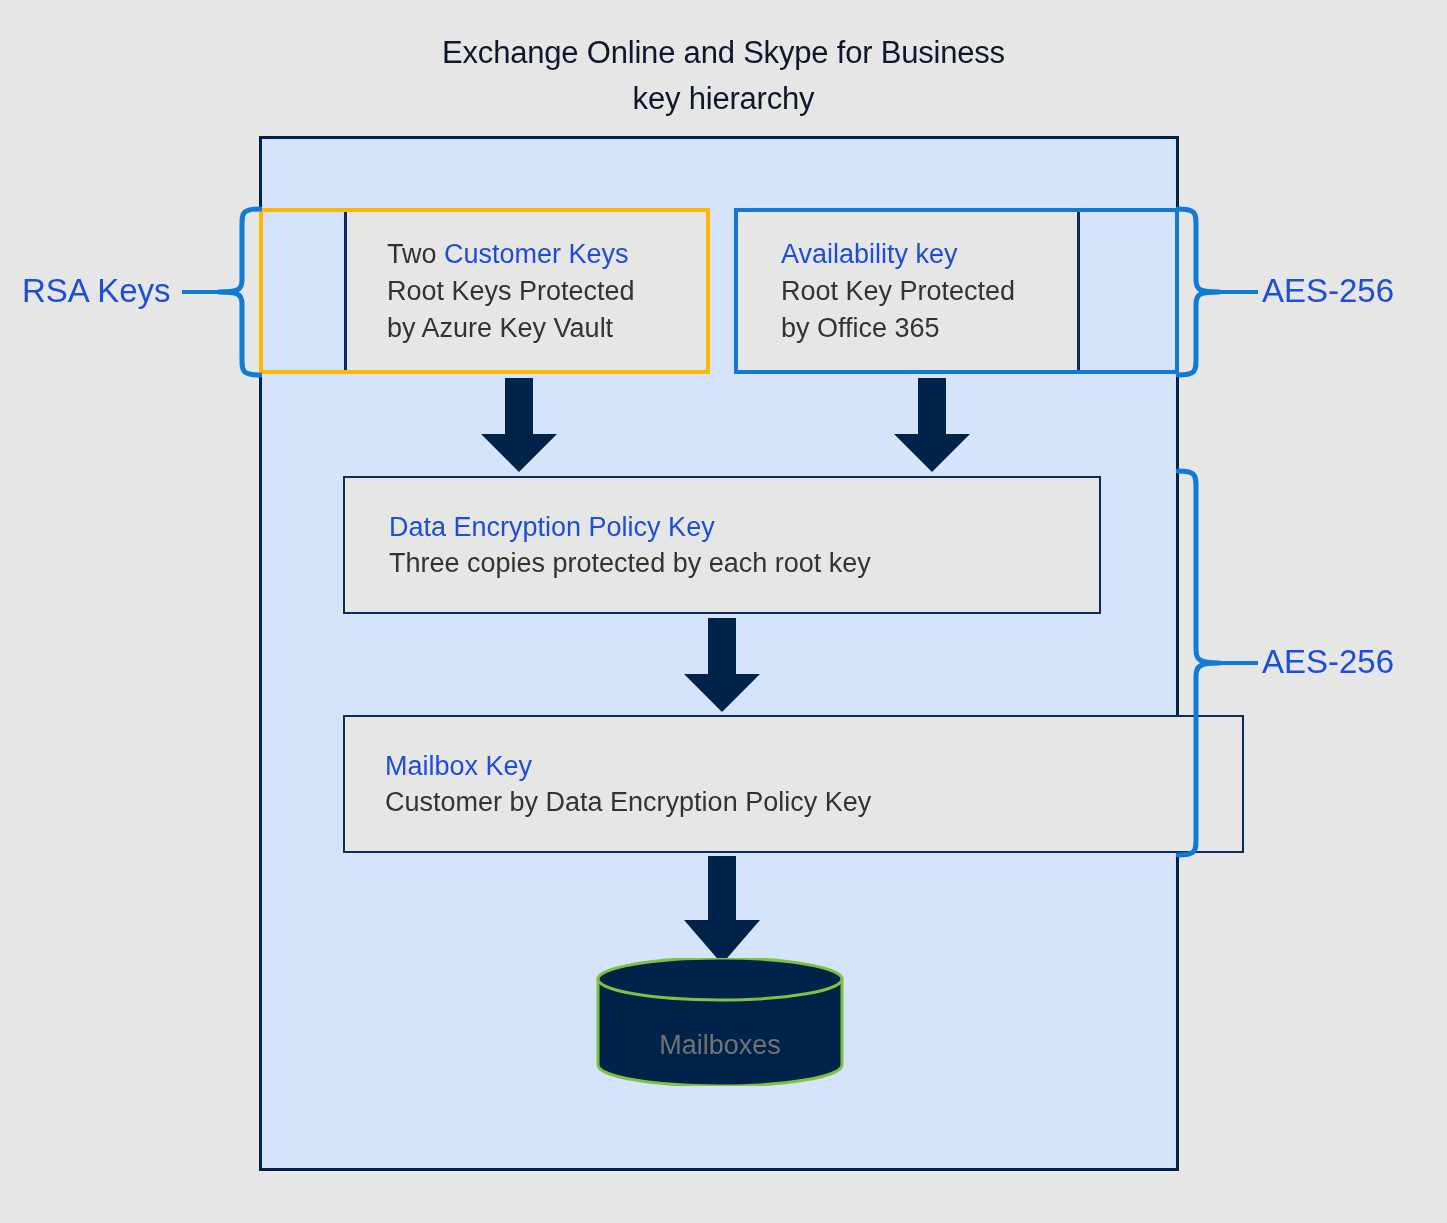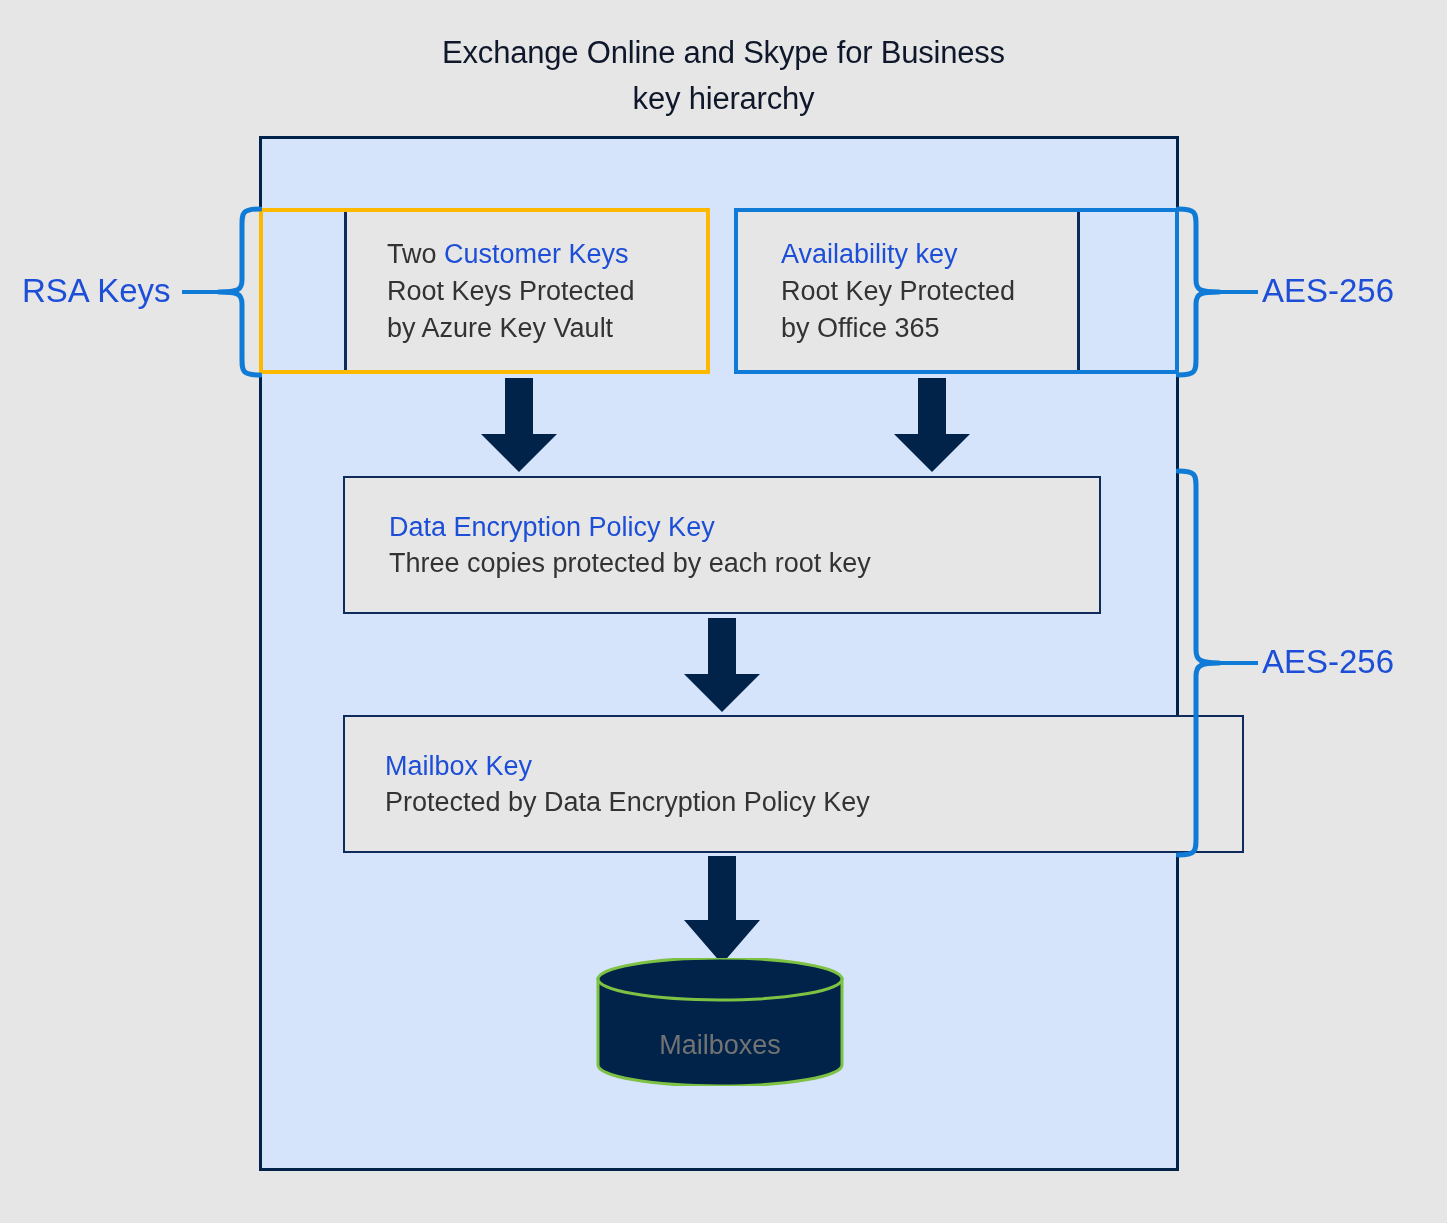--- a/index.html
+++ b/index.html
@@ -249,21 +249,21 @@
 
 <div class="arrow-down" id="arrow-depk-to-mailbox">
   <svg width="84" height="96" viewBox="0 0 84 96">
     <polygon points="28,0 56,0 56,56 80,56 42,94 4,56 28,56" fill="#012349"></polygon>
   </svg>
 </div>
 
 <div class="key-box" id="box-mailbox-key">
   <div class="kb-text">
     <div class="kb-accent">Mailbox Key</div>
-    <div>Protected by Data Encryption Policy Key</div>
+    <div>Customer by Data Encryption Policy Key</div>
   </div>
 </div>
 
 <div class="arrow-down" id="arrow-mailbox-to-db">
   <svg width="84" height="110" viewBox="0 0 84 110">
     <polygon points="28,0 56,0 56,64 80,64 42,108 4,64 28,64" fill="#012349"></polygon>
   </svg>
 </div>
 
 <div id="mailboxes-cylinder">

